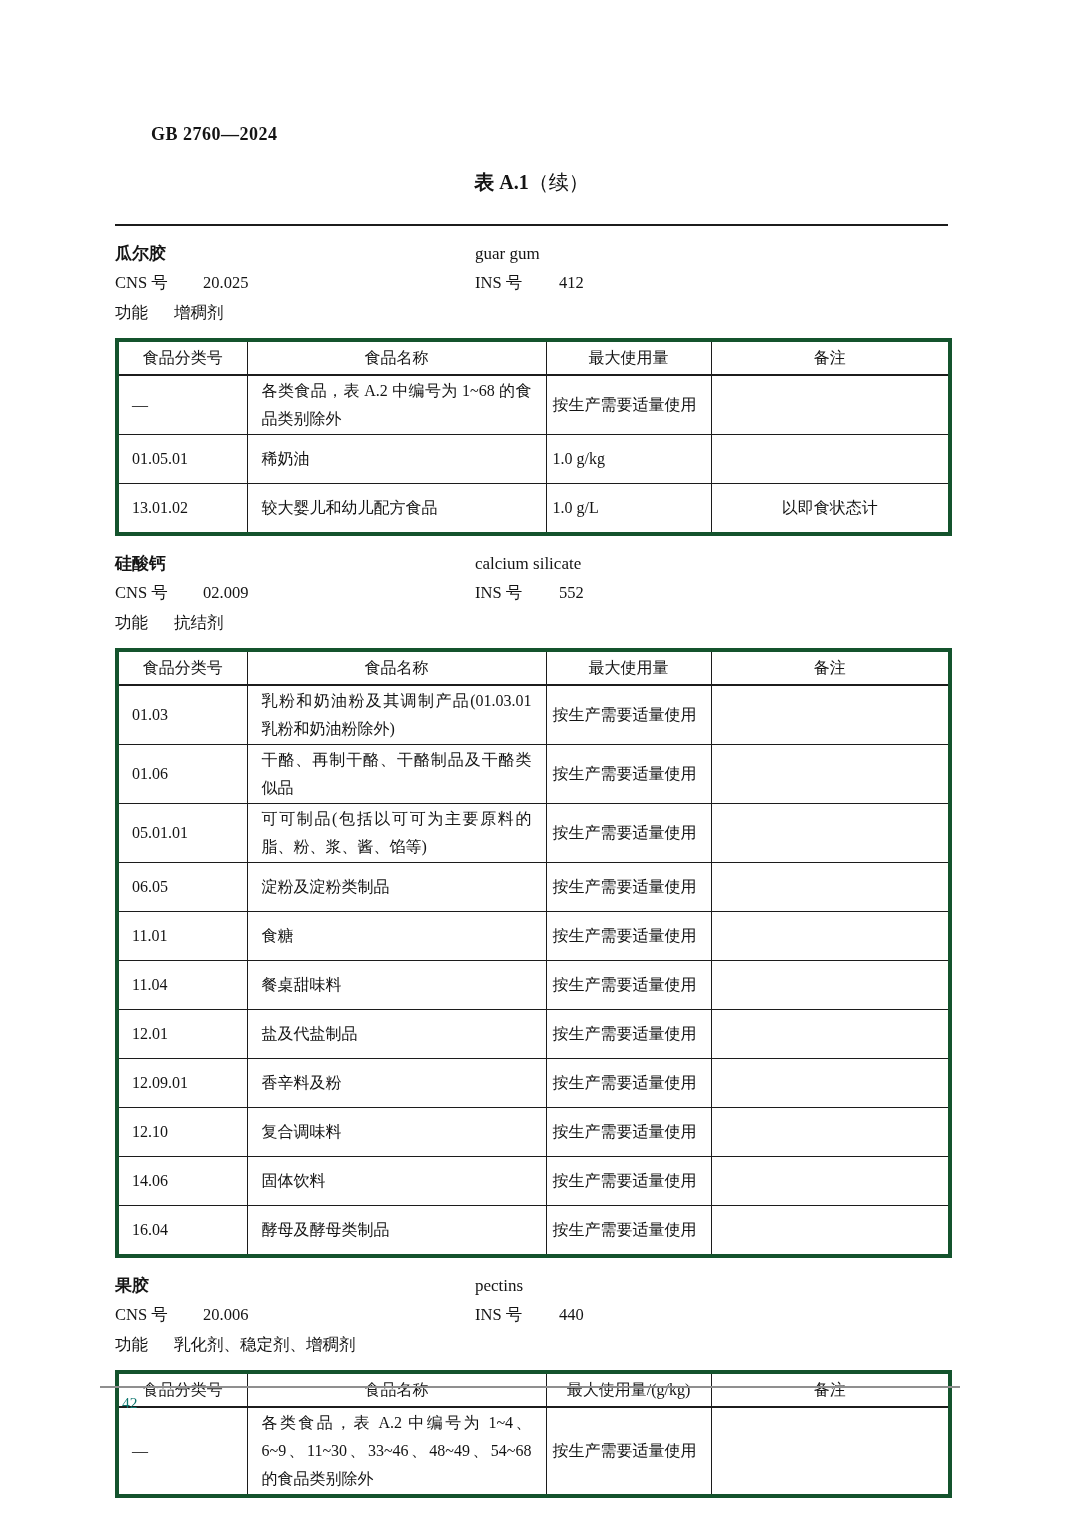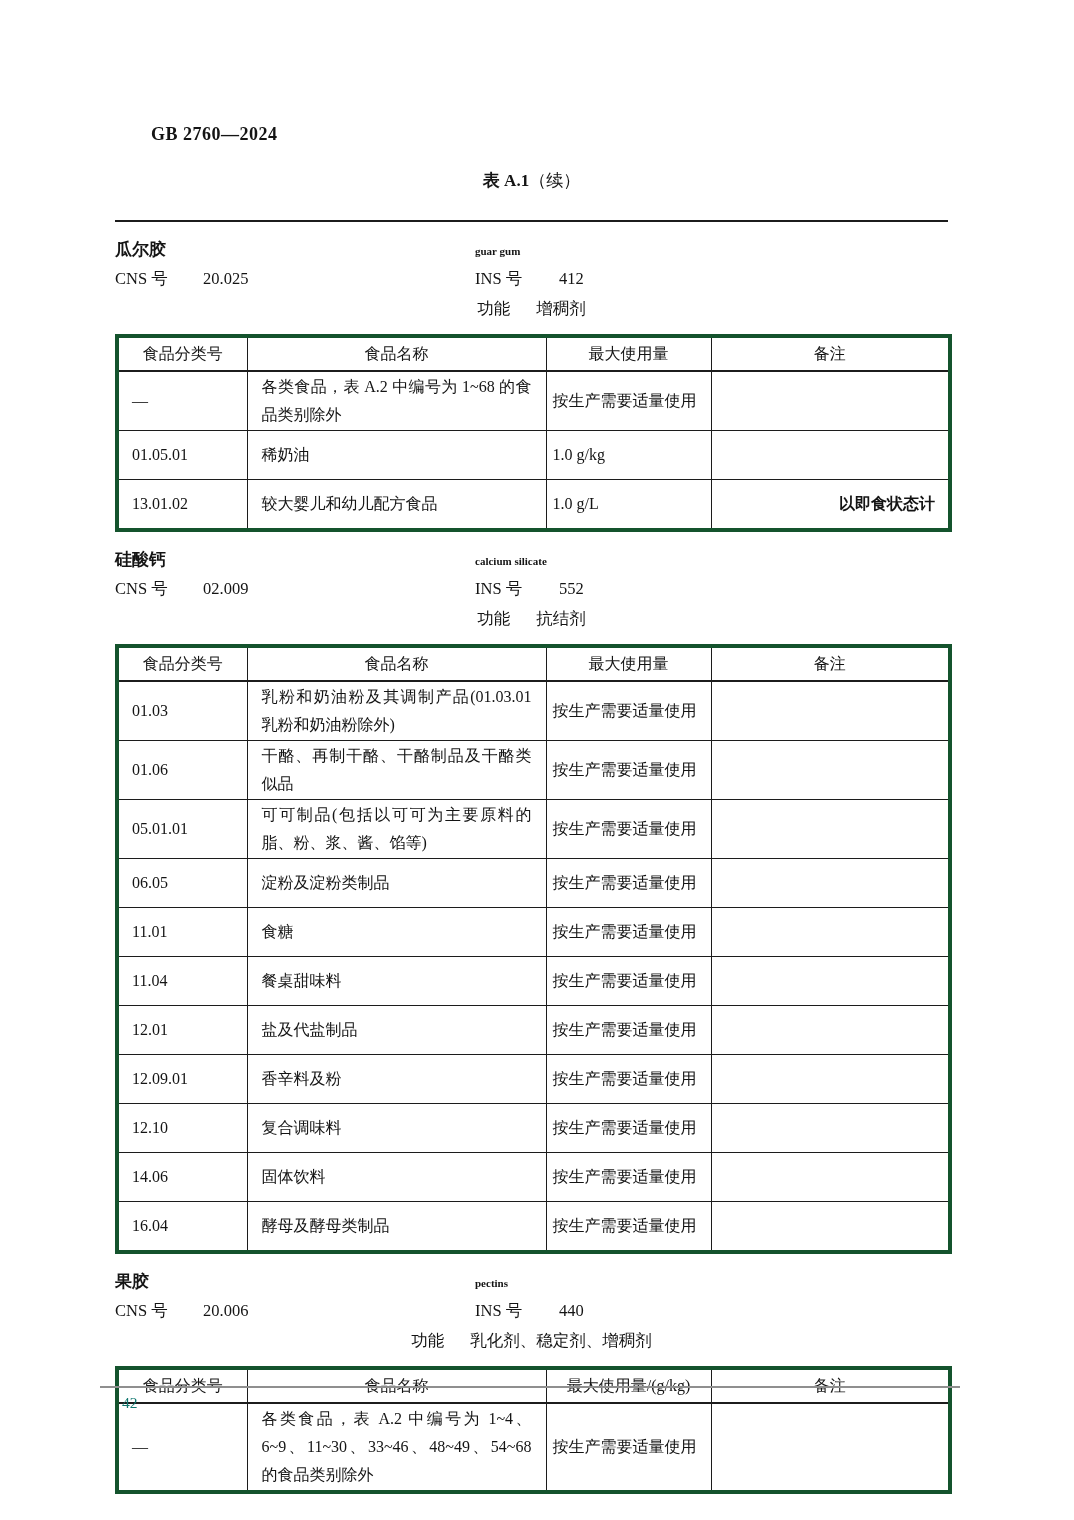--- a/index.html
+++ b/index.html
@@ -3,29 +3,29 @@
 <meta charset="utf-8">
 <style>
   html,body{margin:0;padding:0;}
   body{
     width:1074px;height:1520px;background:#ffffff;color:#141414;
     font-family:"Liberation Serif","DejaVu Serif",serif;
     position:relative;overflow:hidden;
   }
   .content{position:absolute;left:115px;top:124px;width:833px;}
   .doc-code{font-weight:bold;font-size:18px;letter-spacing:.5px;margin-left:36px;}
-  .table-title{text-align:center;font-size:17px;margin-top:24px;}
+  .table-title{text-align:center;font-size:20px;margin-top:24px;}
   .table-title .tt-bold{font-weight:bold;}
   .top-rule{border:none;border-top:2px solid #1c1c1c;margin:28px 0 0 0;}
   .section{margin-top:16px;}
-  .sec-line{display:flex;align-items:baseline;height:30px;font-size:16.5px;justify-content:center;}
+  .sec-line{display:flex;align-items:baseline;height:30px;font-size:16.5px;}
   .sec-col-left{width:360px;flex:0 0 360px;}
   .sec-col-right{flex:1;}
   .name-cn{font-weight:bold;font-size:17px;}
-  .name-en{font-weight:bold;font-size:11px;}
+  .name-en{font-weight:normal;font-size:17px;}
   .lbl{display:inline-block;min-width:62px;}
   .lbl-en{display:inline-block;min-width:58px;}
   .val{margin-left:26px;}
   .val-tight{margin-left:26px;}
   .gb-table{
     border-collapse:collapse;table-layout:fixed;width:833px;
     margin-top:6px;font-size:16px;
   }
   .gb-table col.c1{width:130px;}
   .gb-table col.c2{width:299px;}
@@ -36,21 +36,21 @@
     border:1px solid #1c1c1c;border-bottom:2px solid #1c1c1c;
     font-weight:normal;text-align:center;height:32px;padding:0 4px;
   }
   .gb-table td{
     border:1px solid #1c1c1c;vertical-align:middle;
     line-height:28px;padding:1px 12px;
   }
   .gb-table td.c-code{text-align:left;padding-left:13px;}
   .gb-table td.c-name{text-align:justify;text-justify:inter-ideograph;padding:1px 14px;}
   .gb-table td.c-max{text-align:left;padding:10px 6px;}
-  .gb-table td.c-note{text-align:right;padding:1px 13px;font-weight:bold;}
+  .gb-table td.c-note{text-align:center;padding:1px 13px;}
   .footer-rule{
     position:absolute;left:100px;width:860px;top:1386px;
     border:none;border-top:2px solid #8f8f8f;margin:0;
   }
   .page-num{position:absolute;left:122px;top:1394px;font-size:15.5px;color:#0f766e;}
 </style>
 </head>
 <body>
 
 <div class="content">

